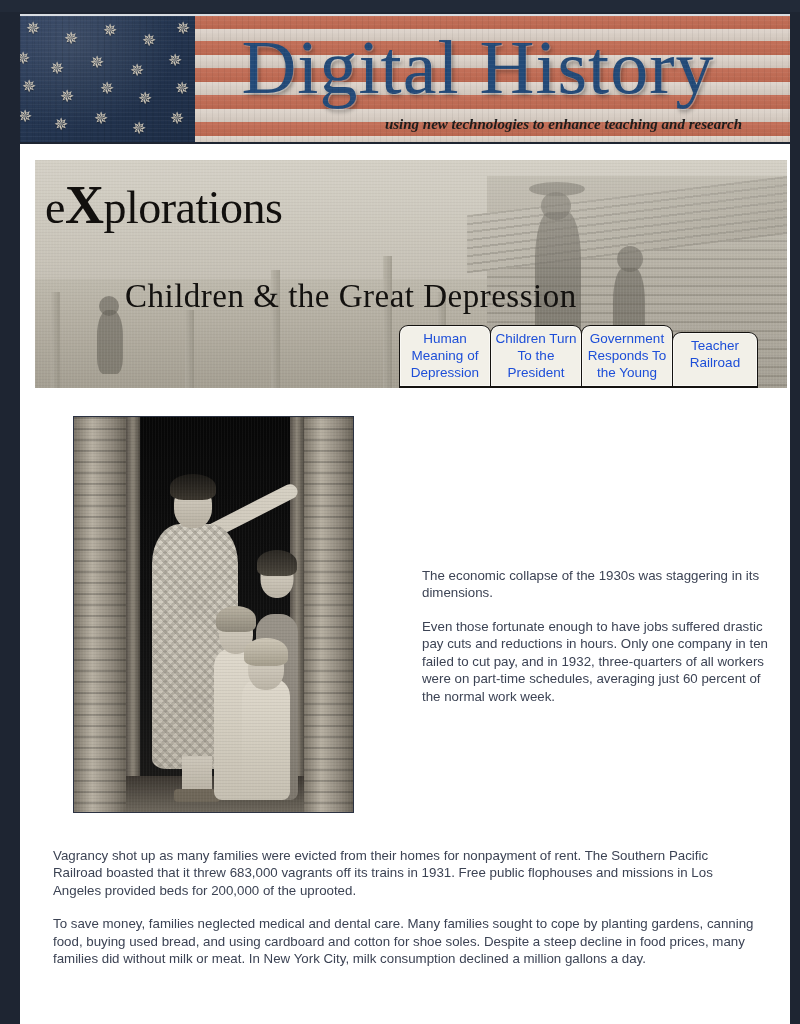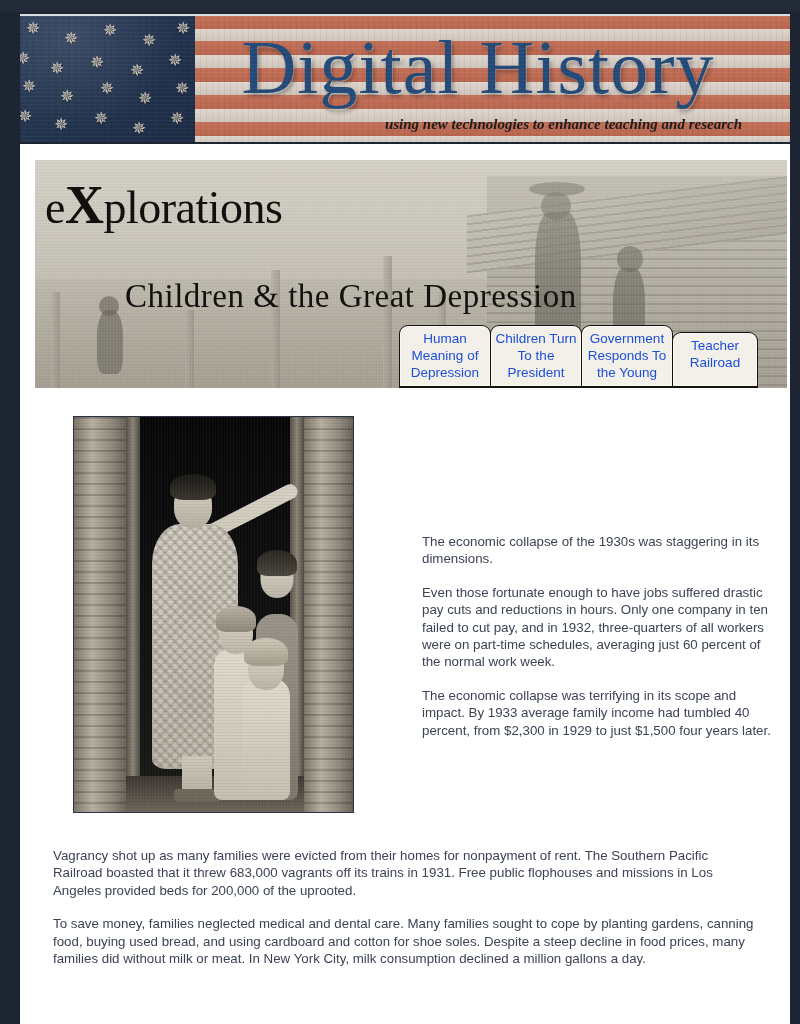--- a/index.html
+++ b/index.html
@@ -472,21 +472,20 @@
                    background:linear-gradient(to bottom,#cfc8b8,#a49d8c);"></div>
             </div>
 
             <div class="photo-grain"></div>
           </div>
         </figure>
 
         <div class="lead-text">
           <p class="para">The economic collapse of the 1930s was staggering in its dimensions.</p>
           <p class="para">Even those fortunate enough to have jobs suffered drastic pay cuts and reductions in hours. Only one company in ten failed to cut pay, and in 1932, three-quarters of all workers were on part-time schedules, averaging just 60 percent of the normal work week.</p>
-          <p class="para">The economic collapse was terrifying in its scope and impact. By 1933 average family income had tumbled 40 percent, from $2,300 in 1929 to just $1,500 four years later.</p>
         </div>
       </div>
 
       <div class="full-text">
         <p class="para">Vagrancy shot up as many families were evicted from their homes for nonpayment of rent. The Southern Pacific Railroad boasted that it threw 683,000 vagrants off its trains in 1931. Free public flophouses and missions in Los Angeles provided beds for 200,000 of the uprooted.</p>
         <p class="para">To save money, families neglected medical and dental care. Many families sought to cope by planting gardens, canning food, buying used bread, and using cardboard and cotton for shoe soles. Despite a steep decline in food prices, many families did without milk or meat. In New York City, milk consumption declined a million gallons a day.</p>
 
       </div>
 
     </div>

